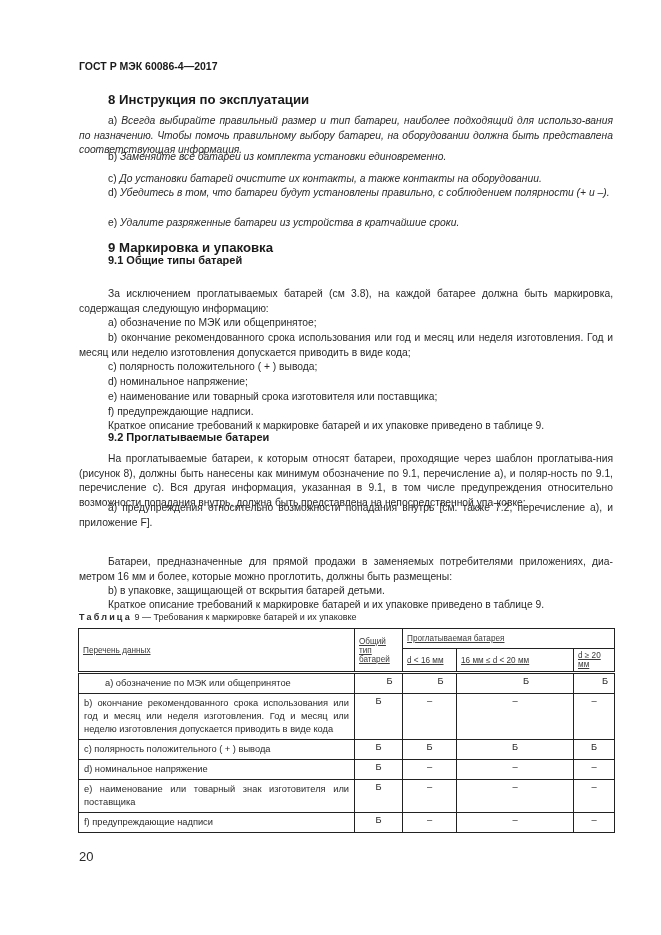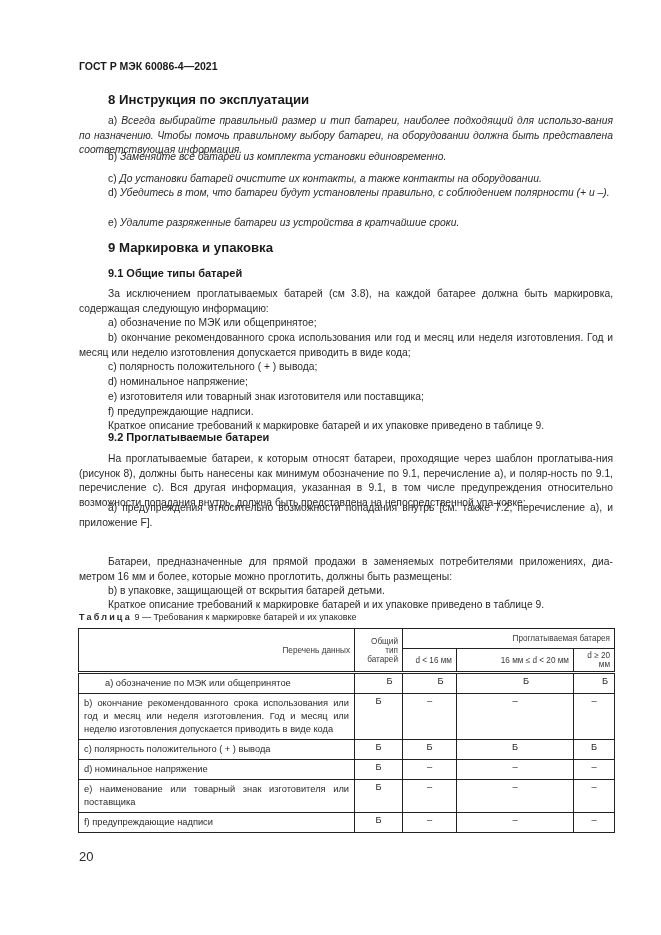--- a/index.html
+++ b/index.html
@@ -12,49 +12,49 @@
   .p { left: 79px; width: 534px; font-size: 10.3px; line-height: 14.6px; text-align: justify; }
   .p .ind { display: inline-block; width: 29px; }
   .it { font-style: italic; }
   .line { left: 79px; width: 534px; font-size: 10.3px; line-height: 14.6px; white-space: nowrap; }
   .line.ind { left: 108px; }
   .cap { left: 79px; top: 612px; font-size: 9px; color: #2a2a2a; }
   .cap .sp { letter-spacing: 2.2px; font-weight: bold; }
   table.t { position: absolute; left: 78px; top: 628px; width: 536px; border-collapse: collapse;
             font-size: 9.3px; color: #2a2a2a; table-layout: fixed; }
   table.t td, table.t th { border: 1.3px solid #222; padding: 2px 4px; vertical-align: top; font-weight: normal; }
-  table.t th { font-size: 8.2px; text-align: right; vertical-align: middle; color: #3a3a3a; }
+  table.t th { font-size: 8.2px; text-align: left; vertical-align: middle; color: #3a3a3a; text-decoration: underline; }
   table.t tr.head2 th { height: 16px; }
   table.t tbody tr:first-child td { border-top: 3.5px double #222; padding-left: 26px; }
   table.t td.c { text-align: center; }
   table.t td.txt { text-align: justify; line-height: 13px; padding: 3px 5px; }
   .pg { left: 79px; top: 849px; font-size: 13px; color: #2a2a2a; }
 </style>
 </head>
 <body>
 
-<div class="abs hdr">ГОСТ Р МЭК 60086-4—2021</div>
+<div class="abs hdr">ГОСТ Р МЭК 60086-4—2017</div>
 
 <div class="abs h1" style="top:92px">8  Инструкция по эксплуатации</div>
 
 <div class="abs p" style="top:114px"><span class="ind"></span><span>а)</span> <span class="it">Всегда выбирайте правильный размер и тип батареи, наиболее подходящий для использо-вания по назначению. Чтобы помочь правильному выбору батареи, на оборудовании должна быть представлена соответствующая информация.</span></div>
 <div class="abs line ind" style="top:150px"><span>b)</span> <span class="it">Заменяйте все батареи из комплекта установки единовременно.</span></div>
 <div class="abs line ind" style="top:172px"><span>c)</span> <span class="it">До установки батарей очистите их контакты, а также контакты на оборудовании.</span></div>
 <div class="abs p" style="top:186px"><span class="ind"></span><span>d)</span> <span class="it">Убедитесь в том, что батареи будут установлены правильно, с соблюдением полярности (+ и –).</span></div>
 <div class="abs line ind" style="top:216px"><span>e)</span> <span class="it">Удалите разряженные батареи из устройства в кратчайшие сроки.</span></div>
 
 <div class="abs h1" style="top:240px">9  Маркировка и упаковка</div>
-<div class="abs h2" style="top:267px">9.1  Общие типы батарей</div>
+<div class="abs h2" style="top:254px">9.1  Общие типы батарей</div>
 
 <div class="abs p" style="top:287px"><span class="ind"></span><span>За исключением проглатываемых батарей (см 3.8), на каждой батарее должна быть маркировка, содержащая следующую информацию:</span></div>
 <div class="abs line ind" style="top:316px">а)  обозначение по МЭК или общепринятое;</div>
 <div class="abs p" style="top:331px"><span class="ind"></span><span>b)  окончание рекомендованного срока использования или год и месяц или неделя изготовления. Год и месяц или неделю изготовления допускается приводить в виде кода;</span></div>
 <div class="abs line ind" style="top:360px">c)  полярность положительного (  +  ) вывода;</div>
 <div class="abs line ind" style="top:375px">d)  номинальное напряжение;</div>
-<div class="abs line ind" style="top:390px">e)  изготовителя или товарный знак изготовителя или поставщика;</div>
+<div class="abs line ind" style="top:390px">e)  наименование или товарный срока изготовителя или поставщика;</div>
 <div class="abs line ind" style="top:405px">f)  предупреждающие надписи.</div>
 <div class="abs line ind" style="top:419px">Краткое описание требований к маркировке батарей и их упаковке приведено в таблице 9.</div>
 
 <div class="abs h2" style="top:431px">9.2  Проглатываемые батареи</div>
 
 <div class="abs p" style="top:452px"><span class="ind"></span><span>На проглатываемые батареи, к которым относят батареи, проходящие через шаблон проглатыва-ния (рисунок  8), должны быть нанесены как минимум обозначение по 9.1, перечисление  а), и поляр-ность по 9.1, перечисление с). Вся другая информация, указанная в 9.1, в том числе предупреждения относительно возможности попадания внутрь, должна быть представлена на непосредственной упа-ковке:</span></div>
 <div class="abs p" style="top:501px"><span class="ind"></span><span>а)  предупреждения относительно возможности попадания внутрь [см. также 7.2, перечисление а), и приложение F].</span></div>
 <div class="abs p" style="top:555px"><span class="ind"></span><span>Батареи, предназначенные для прямой продажи в заменяемых потребителями приложениях, диа-метром 16  мм и более, которые можно проглотить, должны быть размещены:</span></div>
 <div class="abs line ind" style="top:584px">b)  в упаковке, защищающей от вскрытия батарей детьми.</div>
 <div class="abs line ind" style="top:598px">Краткое описание требований к маркировке батарей и их упаковке приведено в таблице 9.</div>

